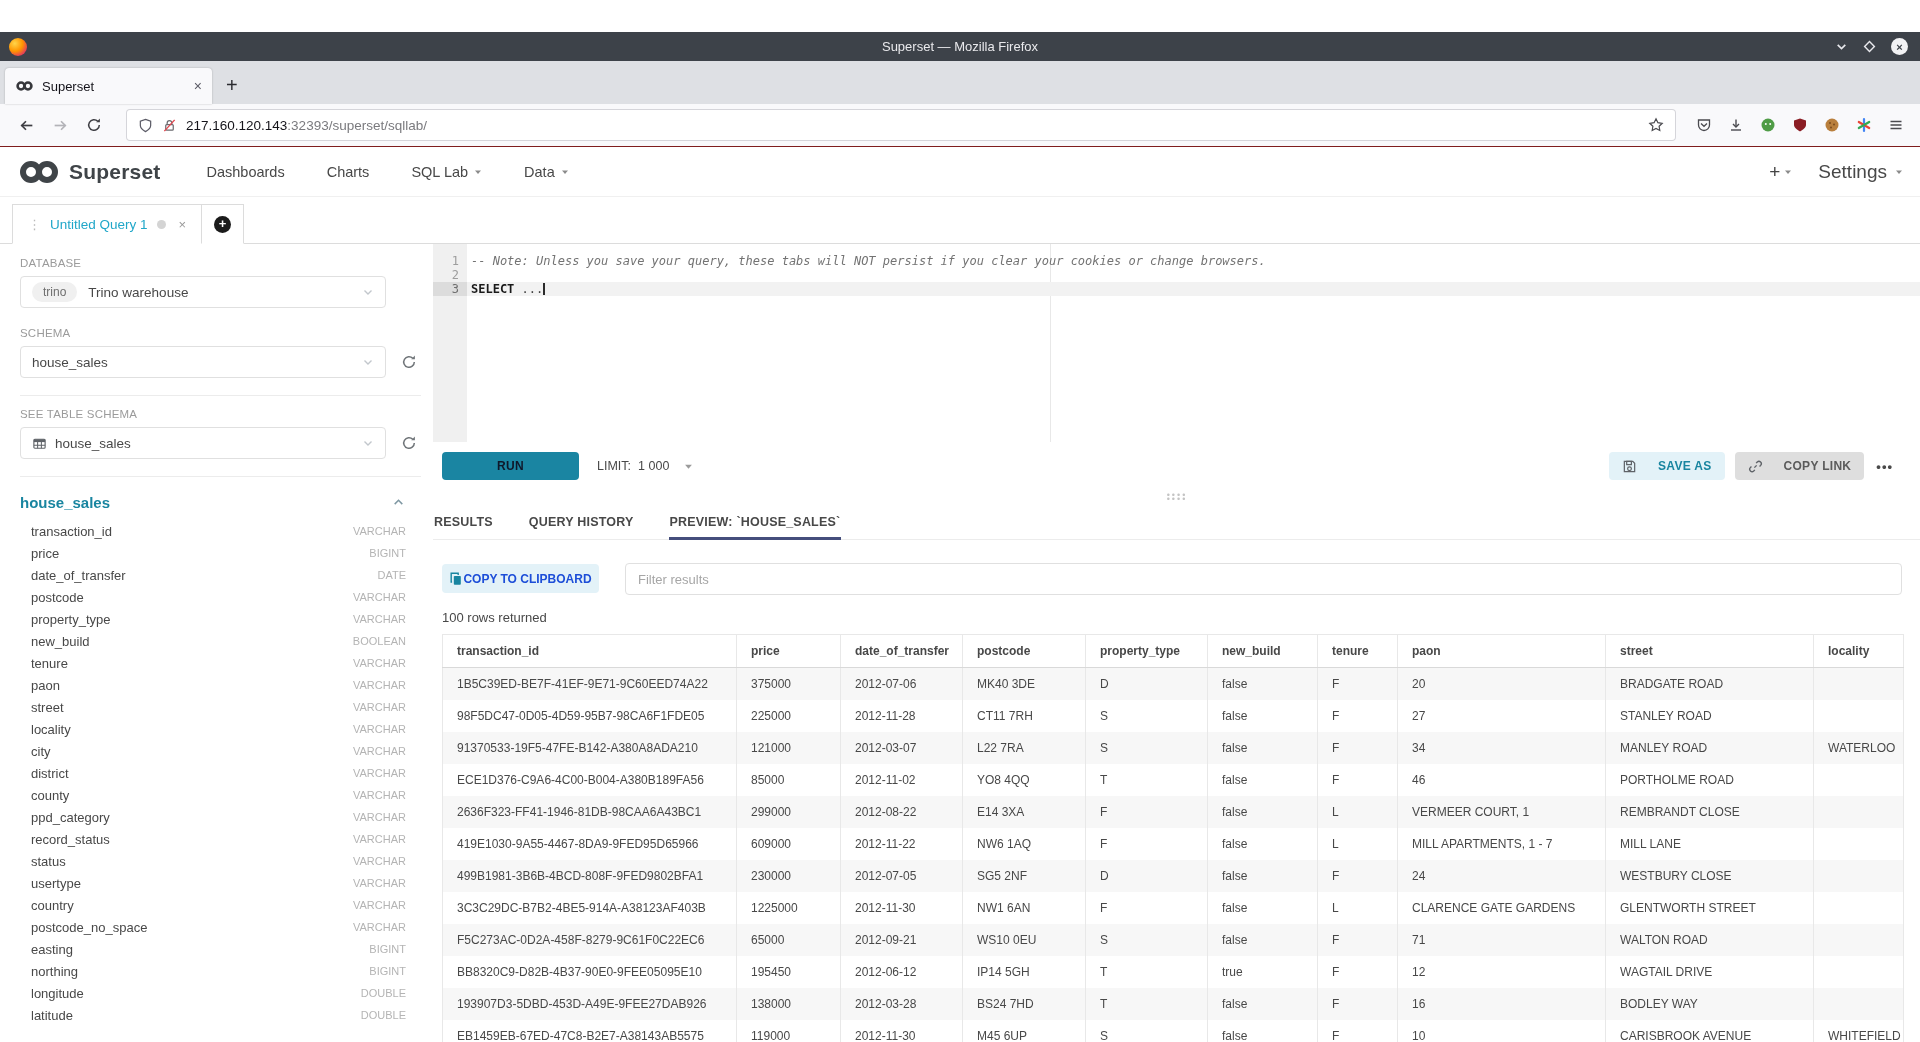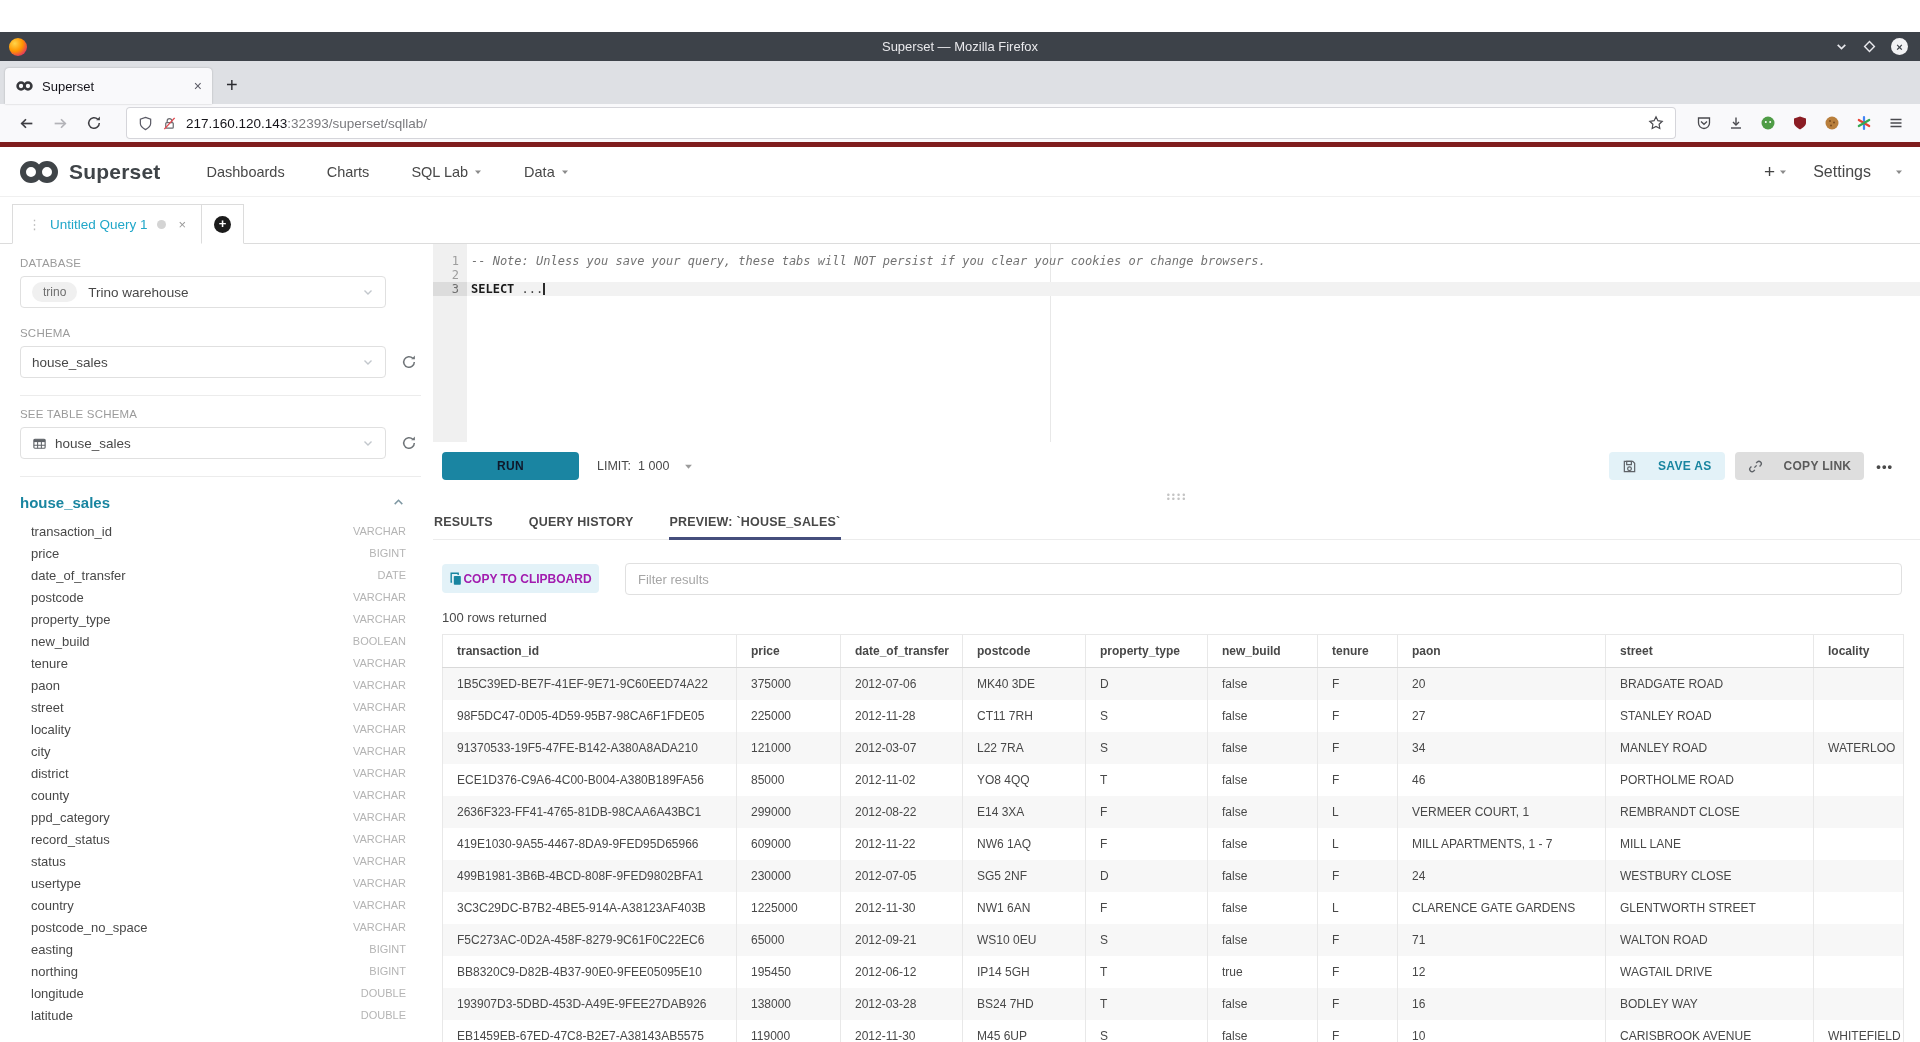--- a/index.html
+++ b/index.html
@@ -17,39 +17,39 @@
   .win-close { width:17px; height:17px; border-radius:50%; background:#f2f2f4; color:#3d4249;
     font-size:11px; font-weight:bold; display:flex; align-items:center; justify-content:center; }
 
   .tabstrip { height:43px; background:#dee0e4; display:flex; align-items:flex-end; padding-left:5px; }
   .browser-tab { width:207px; height:36px; background:#f9f9fb; border-radius:4px 4px 0 0;
     display:flex; align-items:center; padding:0 10px; box-shadow:0 0 2px rgba(0,0,0,.25); }
   .browser-tab .tab-label { flex:1; font-size:13px; color:#15141a; margin-left:8px; }
   .tab-close { color:#5b5b66; font-size:14px; }
   .newtab-btn { font-size:20px; color:#2b2b30; margin:0 0 7px 14px; font-weight:300; }
 
-  .urlrow { height:43px; background:#f9f9fb; border-bottom:5px solid #7f1d1d;
+  .urlrow { height:43px; background:#f9f9fb; border-bottom:1px solid #7f1d1d;
     display:flex; align-items:center; padding:0 12px; gap:6px; }
   .nav-btn { width:28px; display:flex; justify-content:center; }
   .urlbar { flex:1; height:32px; background:#fff; border-radius:4px; margin-left:12px;
     box-shadow:inset 0 0 0 1px #d5d5da; display:flex; align-items:center; padding:0 12px; gap:9px; }
   .url-text { flex:1; font-size:13.5px; color:#15141a; }
   .url-text .url-path { color:#7a7a7e; }
   .chrome-icons { display:flex; align-items:center; gap:16px; margin-left:14px; padding-right:4px; }
 
   
   .supernav { height:50px; background:#fff; border-bottom:1px solid #f0f0f0;
     display:flex; align-items:center; padding:0 17px; }
   .brand { display:flex; align-items:center; gap:8px; }
   .brand-name { font-size:21px; font-weight:bold; color:#3f4448; letter-spacing:.2px; }
   .nav-items { display:flex; gap:42px; margin-left:46px; }
   .nav-item { font-size:14.5px; color:#484848; display:flex; align-items:center; gap:6px; }
   .nav-right { margin-left:auto; display:flex; align-items:center; gap:26px; }
   .plus-btn { font-size:19px; color:#444; display:flex; align-items:center; gap:4px; }
-  .settings { font-size:16px; color:#484848; display:flex; align-items:center; gap:24px; }
+  .settings { font-size:19px; color:#484848; display:flex; align-items:center; gap:8px; }
 
   
   .querytabs { height:47px; background:#fff; border-bottom:1px solid #dcdcdc;
     display:flex; align-items:flex-end; padding-left:12px; }
   .query-tab { height:40px; background:#fff; border:1px solid #dcdcdc; border-bottom:1px solid #fff;
     margin-bottom:-1px; display:flex; align-items:center; gap:9px; padding:0 15px; }
   .qt-handle { color:#b9b9b9; font-size:13px; }
   .qt-label { color:#20a7c9; font-size:13.5px; }
   .qt-dot { width:9px; height:9px; border-radius:50%; background:#d4d4d4; }
   .qt-close { color:#9a9a9a; font-size:13px; margin-left:4px; }
@@ -107,21 +107,21 @@
 
   .splitter { height:14px; display:flex; flex-direction:column; align-items:center; justify-content:center; }
   .splitter .dots { color:#c4c4c4; font-size:9px; line-height:4px; letter-spacing:2px; }
 
   .result-tabs { display:flex; gap:34px; border-bottom:1px solid #ececec; padding-top:4px; }
   .rtab { position:relative; padding:7px 1px 10px; font-size:12.5px; font-weight:bold; color:#484848; letter-spacing:.2px; }
   .rtab.active::after { content:''; position:absolute; left:0; right:0; bottom:-1px; height:3px; background:#454e7c; }
 
   .result-controls { display:flex; margin:24px 19px 0 9px; }
   .copyclip-btn { width:157px; height:29px; flex:none; background:#e3f2f8; border:none; border-radius:4px;
-    color:#a21caf; font-size:12px; font-weight:bold; display:flex; align-items:center; justify-content:center; gap:0; }
+    color:#1d4ed8; font-size:12px; font-weight:bold; display:flex; align-items:center; justify-content:center; gap:0; }
   .filter-input { flex:1; margin-left:26px; height:32px; margin-top:-1px; border:1px solid #e0e0e0; border-radius:4px;
     padding:0 12px; font-size:13px; color:#8b5cf6; font-family:"Liberation Sans",sans-serif; }
   .filter-input::placeholder { color:#a6a6a6; }
 
   .rowcount { margin:15px 0 0 9px; font-size:13px; color:#484848; }
 
   .result-table-wrap { margin:9px 17px 0 9px; overflow:hidden; }
   table.results { border-collapse:collapse; table-layout:fixed; width:1461px;
     border:1px solid #e8e8e8; border-bottom:none; }
   table.results th, table.results td { border-right:1px solid #e8e8e8; padding:0 14px;
@@ -614,21 +614,21 @@
               <td>2012-11-02</td>
               <td>YO8 4QQ</td>
               <td>T</td>
               <td>false</td>
               <td>F</td>
               <td>46</td>
               <td>PORTHOLME ROAD</td>
               <td></td>
             </tr>
             <tr>
-              <td>2636F323-FF41-4765-81DB-98CAA6A43BC1</td>
+              <td>2636F323-FF41-1946-81DB-98CAA6A43BC1</td>
               <td>299000</td>
               <td>2012-08-22</td>
               <td>E14 3XA</td>
               <td>F</td>
               <td>false</td>
               <td>L</td>
               <td>VERMEER COURT, 1</td>
               <td>REMBRANDT CLOSE</td>
               <td></td>
             </tr>

